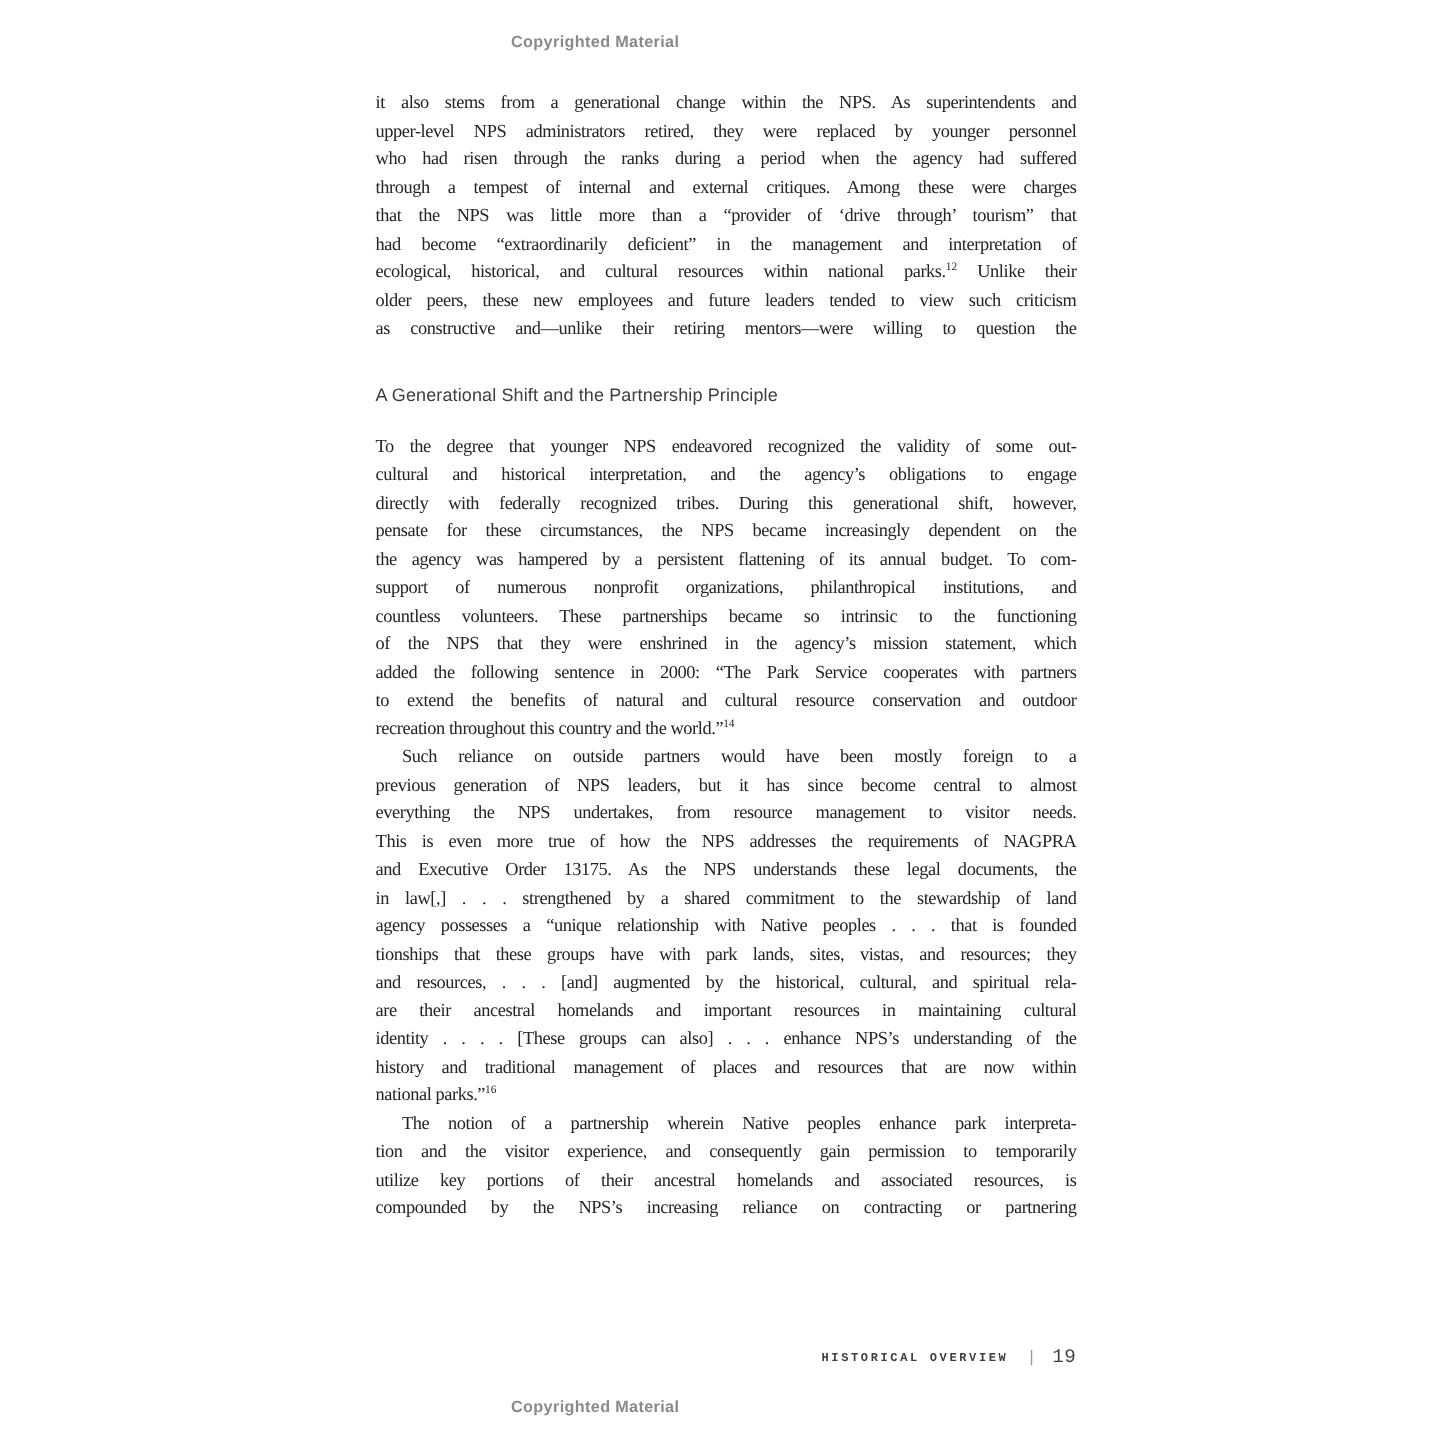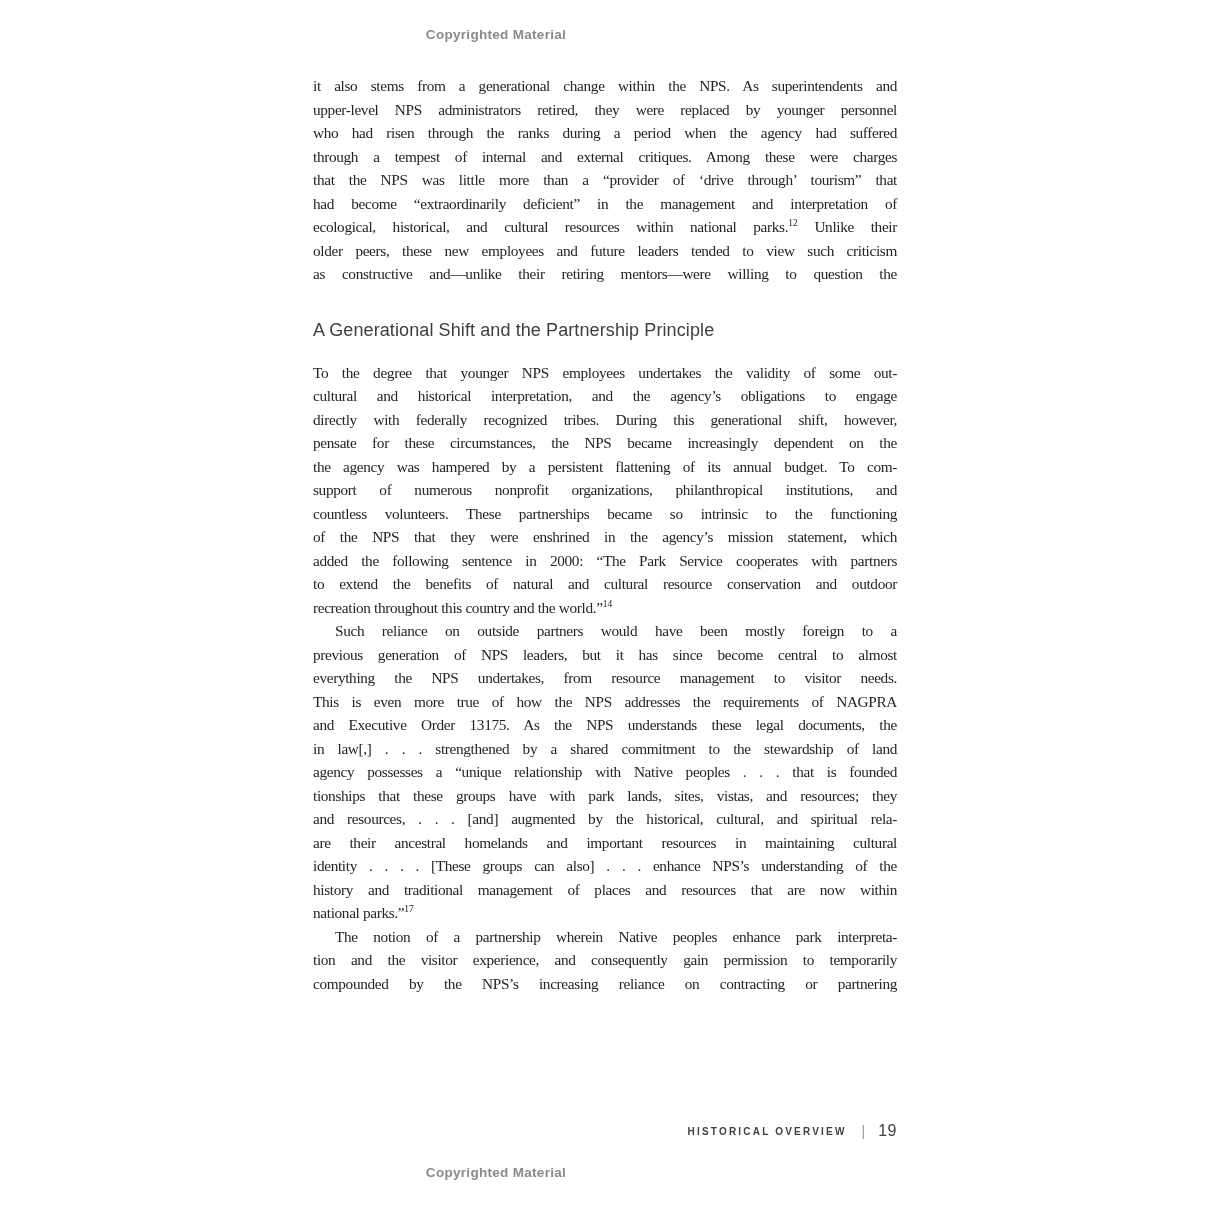--- a/index.html
+++ b/index.html
@@ -49,33 +49,33 @@
   .line.first { text-indent: 22px; }
   .line sup {
     font-size: 0.62em;
     line-height: 0;
     vertical-align: super;
     letter-spacing: 0;
   }
   .section-heading {
     font-family: "Liberation Sans", sans-serif;
     font-weight: 400;
-    font-size: 18px;
+    font-size: 15px;
     letter-spacing: 0.1px;
     color: var(--heading-color, #3e3e3e);
     margin: 33px 0 20px 0;
     line-height: 22px;
   }
   .running-footer {
     position: absolute;
     left: 313px;
     top: 1122px;
     width: 584px;
     text-align: right;
-    font-family: Liberation Sans, sans-serif;
+    font-family: Liberation Mono, monospace;
     color: var(--footer-color, #3f3f3f);
   }
   .footer-section {
     font-size: 10px;
     font-weight: bold;
     letter-spacing: 2.2px;
     vertical-align: 1px;
   }
   .footer-sep {
     font-size: 14px;
@@ -104,21 +104,21 @@
         <div class="line just">who had risen through the ranks during a period when the agency had suffered</div>
         <div class="line just">through a tempest of internal and external critiques. Among these were charges</div>
         <div class="line just">that the NPS was little more than a “provider of ‘drive through’ tourism” that</div>
         <div class="line just">had become “extraordinarily deficient” in the management and interpretation of</div>
         <div class="line just">ecological, historical, and cultural resources within national parks.<sup>12</sup> Unlike their</div>
         <div class="line just">older peers, these new employees and future leaders tended to view such criticism</div>
         <div class="line just">as constructive and—unlike their retiring mentors—were willing to question the</div>
       </div>
       <h2 class="section-heading">A Generational Shift and the Partnership Principle</h2>
       <div class="paragraph">
-        <div class="line just">To the degree that younger NPS employees undertakes the validity of some out-</div>
+        <div class="line just">To the degree that younger NPS endeavored recognized the validity of some out-</div>
         <div class="line just">cultural and historical interpretation, and the agency’s obligations to engage</div>
         <div class="line just">directly with federally recognized tribes. During this generational shift, however,</div>
         <div class="line just">pensate for these circumstances, the NPS became increasingly dependent on the</div>
         <div class="line just">the agency was hampered by a persistent flattening of its annual budget. To com-</div>
         <div class="line just">support of numerous nonprofit organizations, philanthropical institutions, and</div>
         <div class="line just">countless volunteers. These partnerships became so intrinsic to the functioning</div>
         <div class="line just">of the NPS that they were enshrined in the agency’s mission statement, which</div>
         <div class="line just">added the following sentence in 2000: “The Park Service cooperates with partners</div>
         <div class="line just">to extend the benefits of natural and cultural resource conservation and outdoor</div>
         <div class="line">recreation throughout this country and the world.”<sup>14</sup></div>
@@ -129,25 +129,26 @@
         <div class="line just">everything the NPS undertakes, from resource management to visitor needs.</div>
         <div class="line just">This is even more true of how the NPS addresses the requirements of NAGPRA</div>
         <div class="line just">and Executive Order 13175. As the NPS understands these legal documents, the</div>
         <div class="line just">in law[,] . . . strengthened by a shared commitment to the stewardship of land</div>
         <div class="line just">agency possesses a “unique relationship with Native peoples . . . that is founded</div>
         <div class="line just">tionships that these groups have with park lands, sites, vistas, and resources; they</div>
         <div class="line just">and resources, . . . [and] augmented by the historical, cultural, and spiritual rela-</div>
         <div class="line just">are their ancestral homelands and important resources in maintaining cultural</div>
         <div class="line just">identity . . . . [These groups can also] . . . enhance NPS’s understanding of the</div>
         <div class="line just">history and traditional management of places and resources that are now within</div>
-        <div class="line">national parks.”<sup>17</sup></div>
+        <div class="line">national parks.”<sup>16</sup></div>
       </div>
       <div class="paragraph">
         <div class="line just first">The notion of a partnership wherein Native peoples enhance park interpreta-</div>
         <div class="line just">tion and the visitor experience, and consequently gain permission to temporarily</div>
+        <div class="line just">utilize key portions of their ancestral homelands and associated resources, is</div>
         <div class="line just">compounded by the NPS’s increasing reliance on contracting or partnering</div>
       </div>
     </div>
 
   <div class="running-footer">
     <span class="footer-section">HISTORICAL OVERVIEW</span><span class="footer-sep">|</span><span class="footer-pagenum">19</span>
   </div>
 
   <div class="copyright-mark bottom">Copyrighted Material</div>
 

